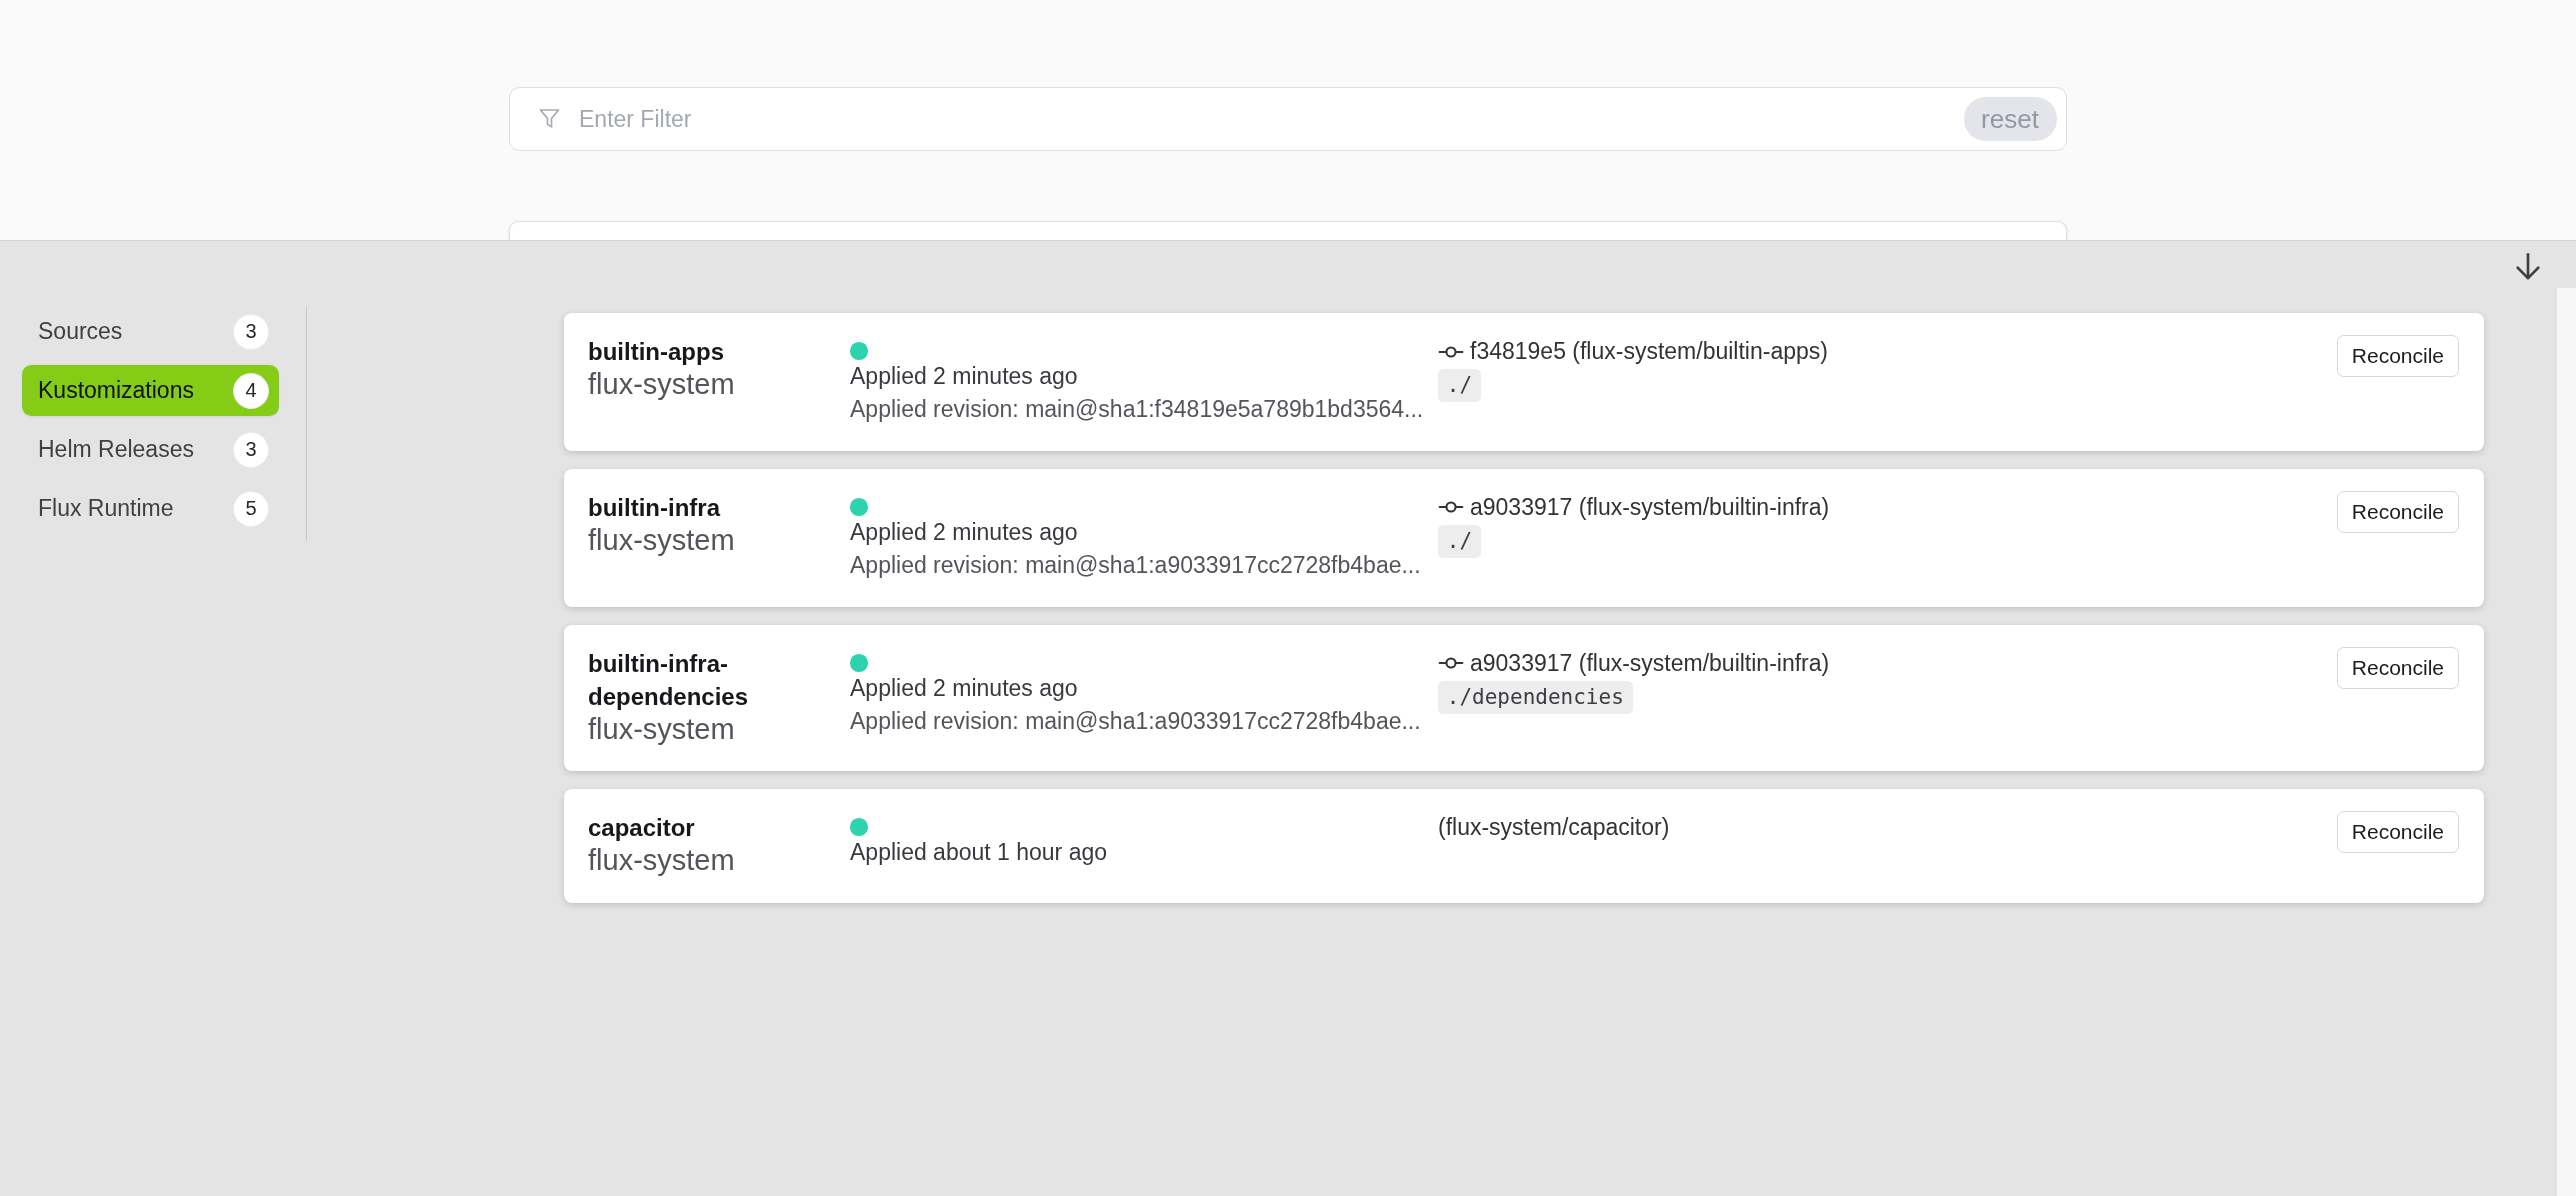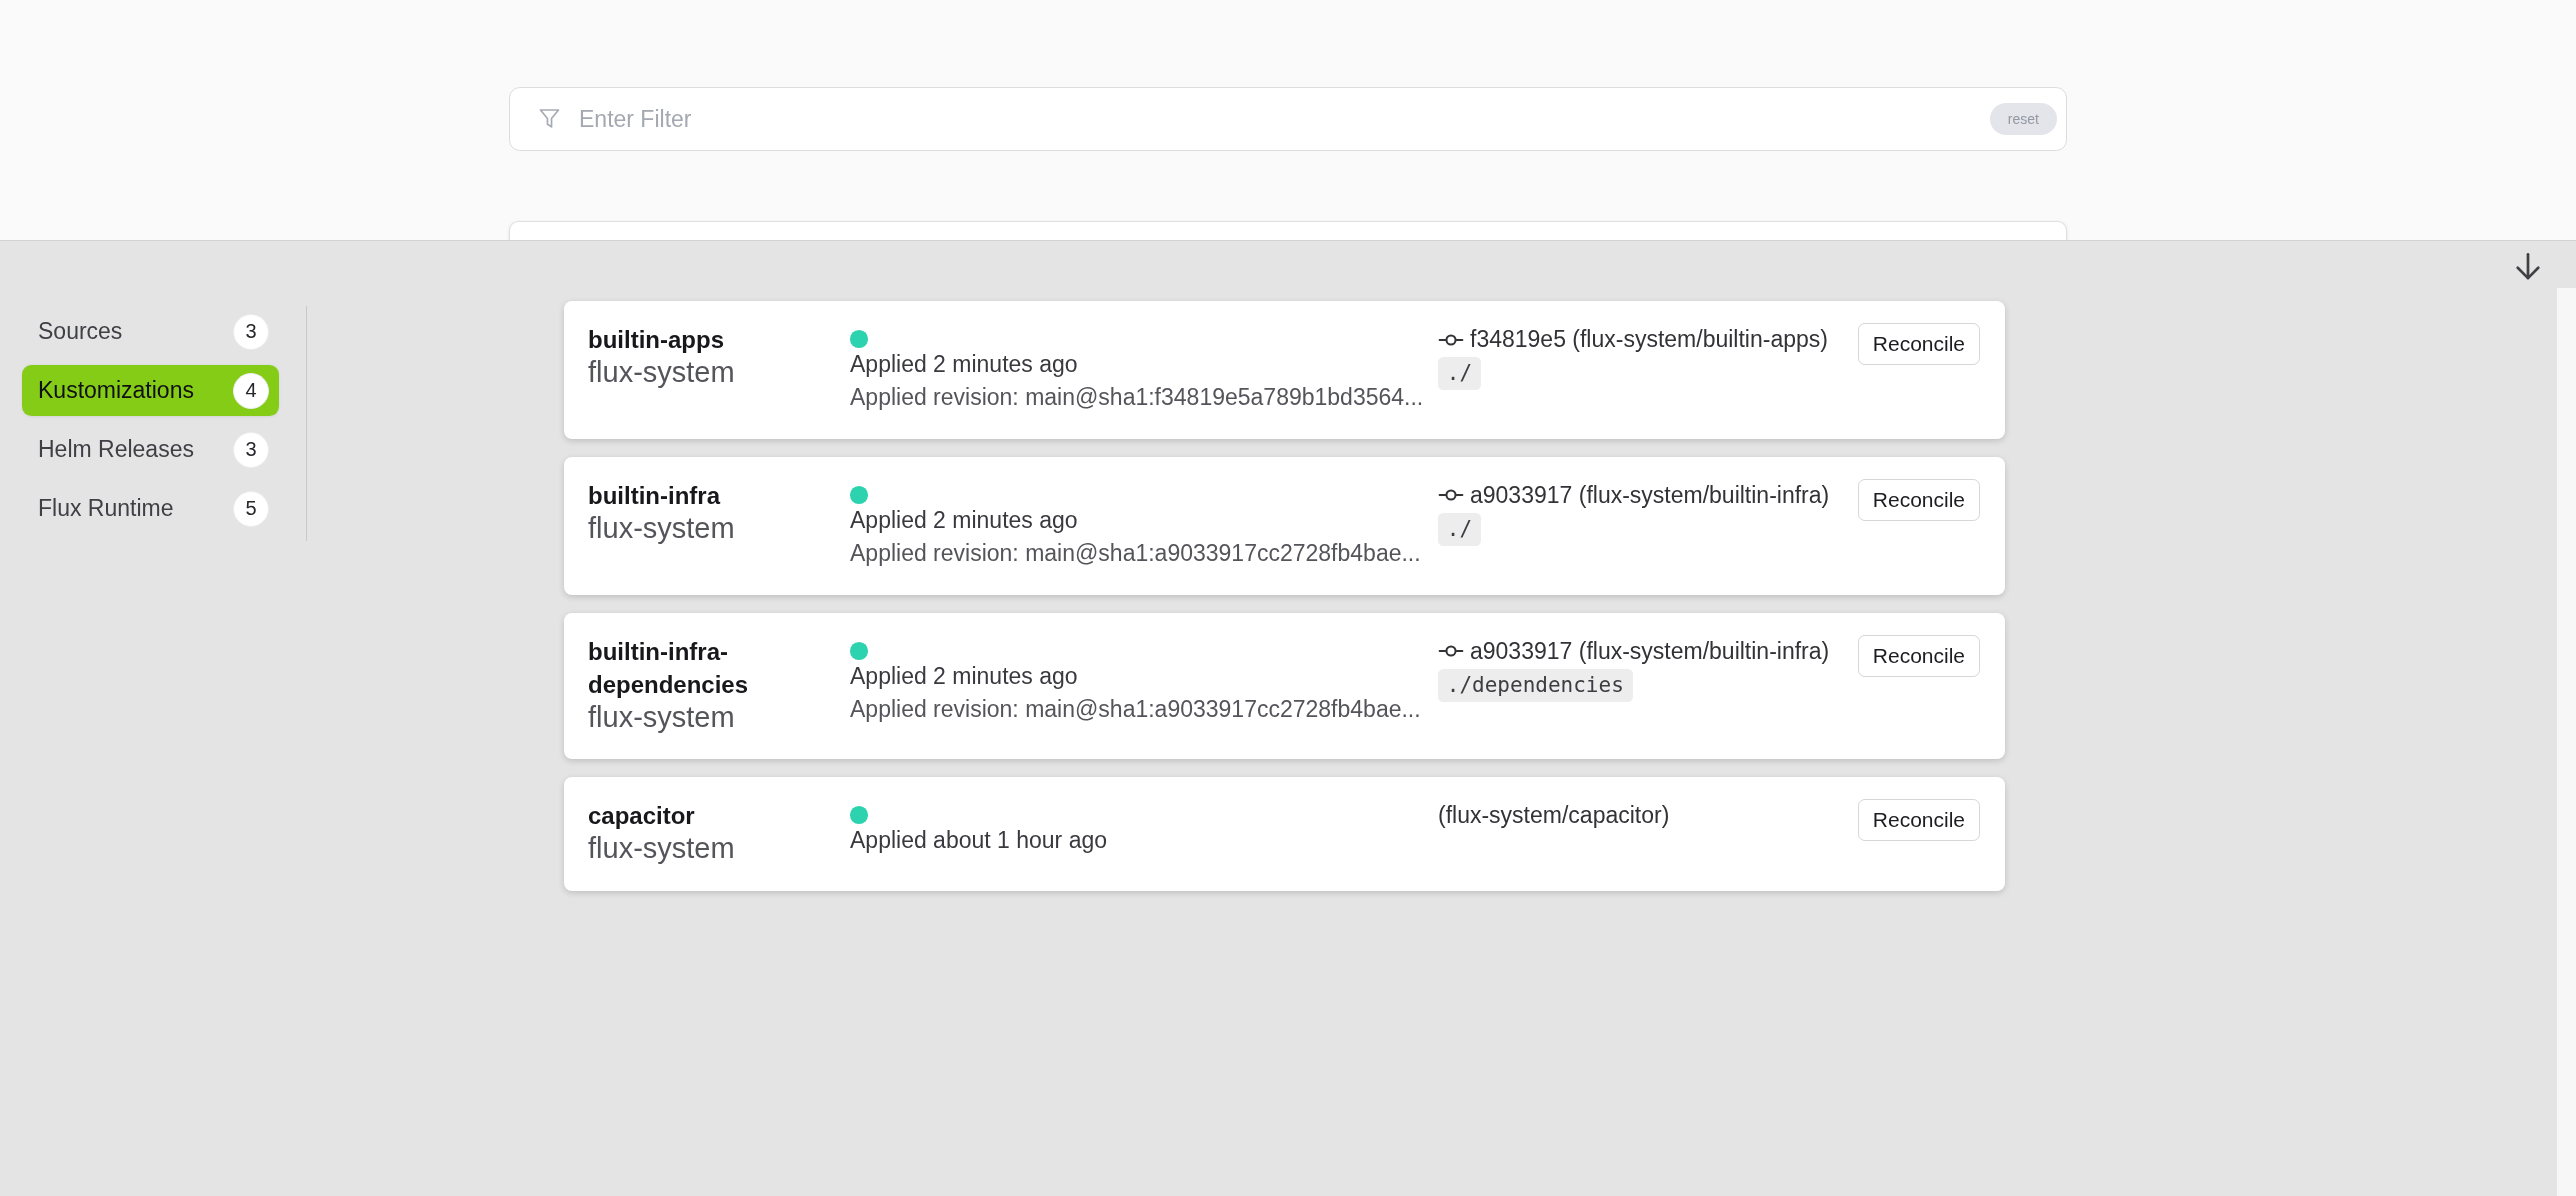--- a/index.html
+++ b/index.html
@@ -19,21 +19,21 @@
     display:flex; align-items:center; padding:0 9.5px 0 26px;
   }
   .funnel-wrap { width:27px; height:30px; flex:none; display:flex; align-items:center; }
   .filter-input {
     flex:1; border:none; outline:none; background:transparent;
     font-family:"Liberation Sans", sans-serif;
     font-size:23px; color:#3f3f46; margin-left:16px; min-width:0;
   }
   .filter-input::placeholder { color:#a4a8b1; opacity:1; }
   .reset-chip {
-    flex:none; background:#e3e5ea; color:#9298a3; font-size:14px;
+    flex:none; background:#e3e5ea; color:#9298a3; font-size:26px;
     line-height:1; padding:8.8px 17.6px; border-radius:21.6px; border:none;
     font-family:"Liberation Sans", sans-serif; cursor:pointer;
   }
   .peek-card {
     position:absolute; left:509px; top:221px; width:1558px; height:31px;
     background:#ffffff; border:1.4px solid #e0e0e4; border-bottom:none;
     border-radius:9.5px 9.5px 0 0; box-shadow:0 1.4px 3.4px rgba(0,0,0,0.10);
   }
 
   
@@ -67,21 +67,21 @@
     background:#ffffff; border:1.4px solid #ececef;
     display:flex; align-items:center; justify-content:center;
     font-size:20px; color:#26262b; flex:none;
   }
   .side-divider {
     position:absolute; left:306px; top:65px; width:1.4px; height:235px;
     background:#c9c9cc;
   }
 
   
-  .cards { position:absolute; left:564px; top:60px; width:1441px; }
+  .cards { position:absolute; left:564px; top:72px; width:1920px; }
   .card {
     background:#ffffff; border-radius:8px;
     box-shadow:0 2px 6px rgba(0,0,0,0.16);
     padding:22px 25px 25px 24px; margin-bottom:18px;
     display:grid; grid-template-columns:262px 588px 1fr 108px;
     align-items:start; min-height:114px;
   }
   .k-name  { font-size:24px; font-weight:700; color:#18181c; line-height:33px; overflow-wrap:normal; }
   .k-ns    { font-size:29px; color:#54545b; line-height:33px; }
   .status  { display:flex; align-items:flex-start;flex-direction:column; }

